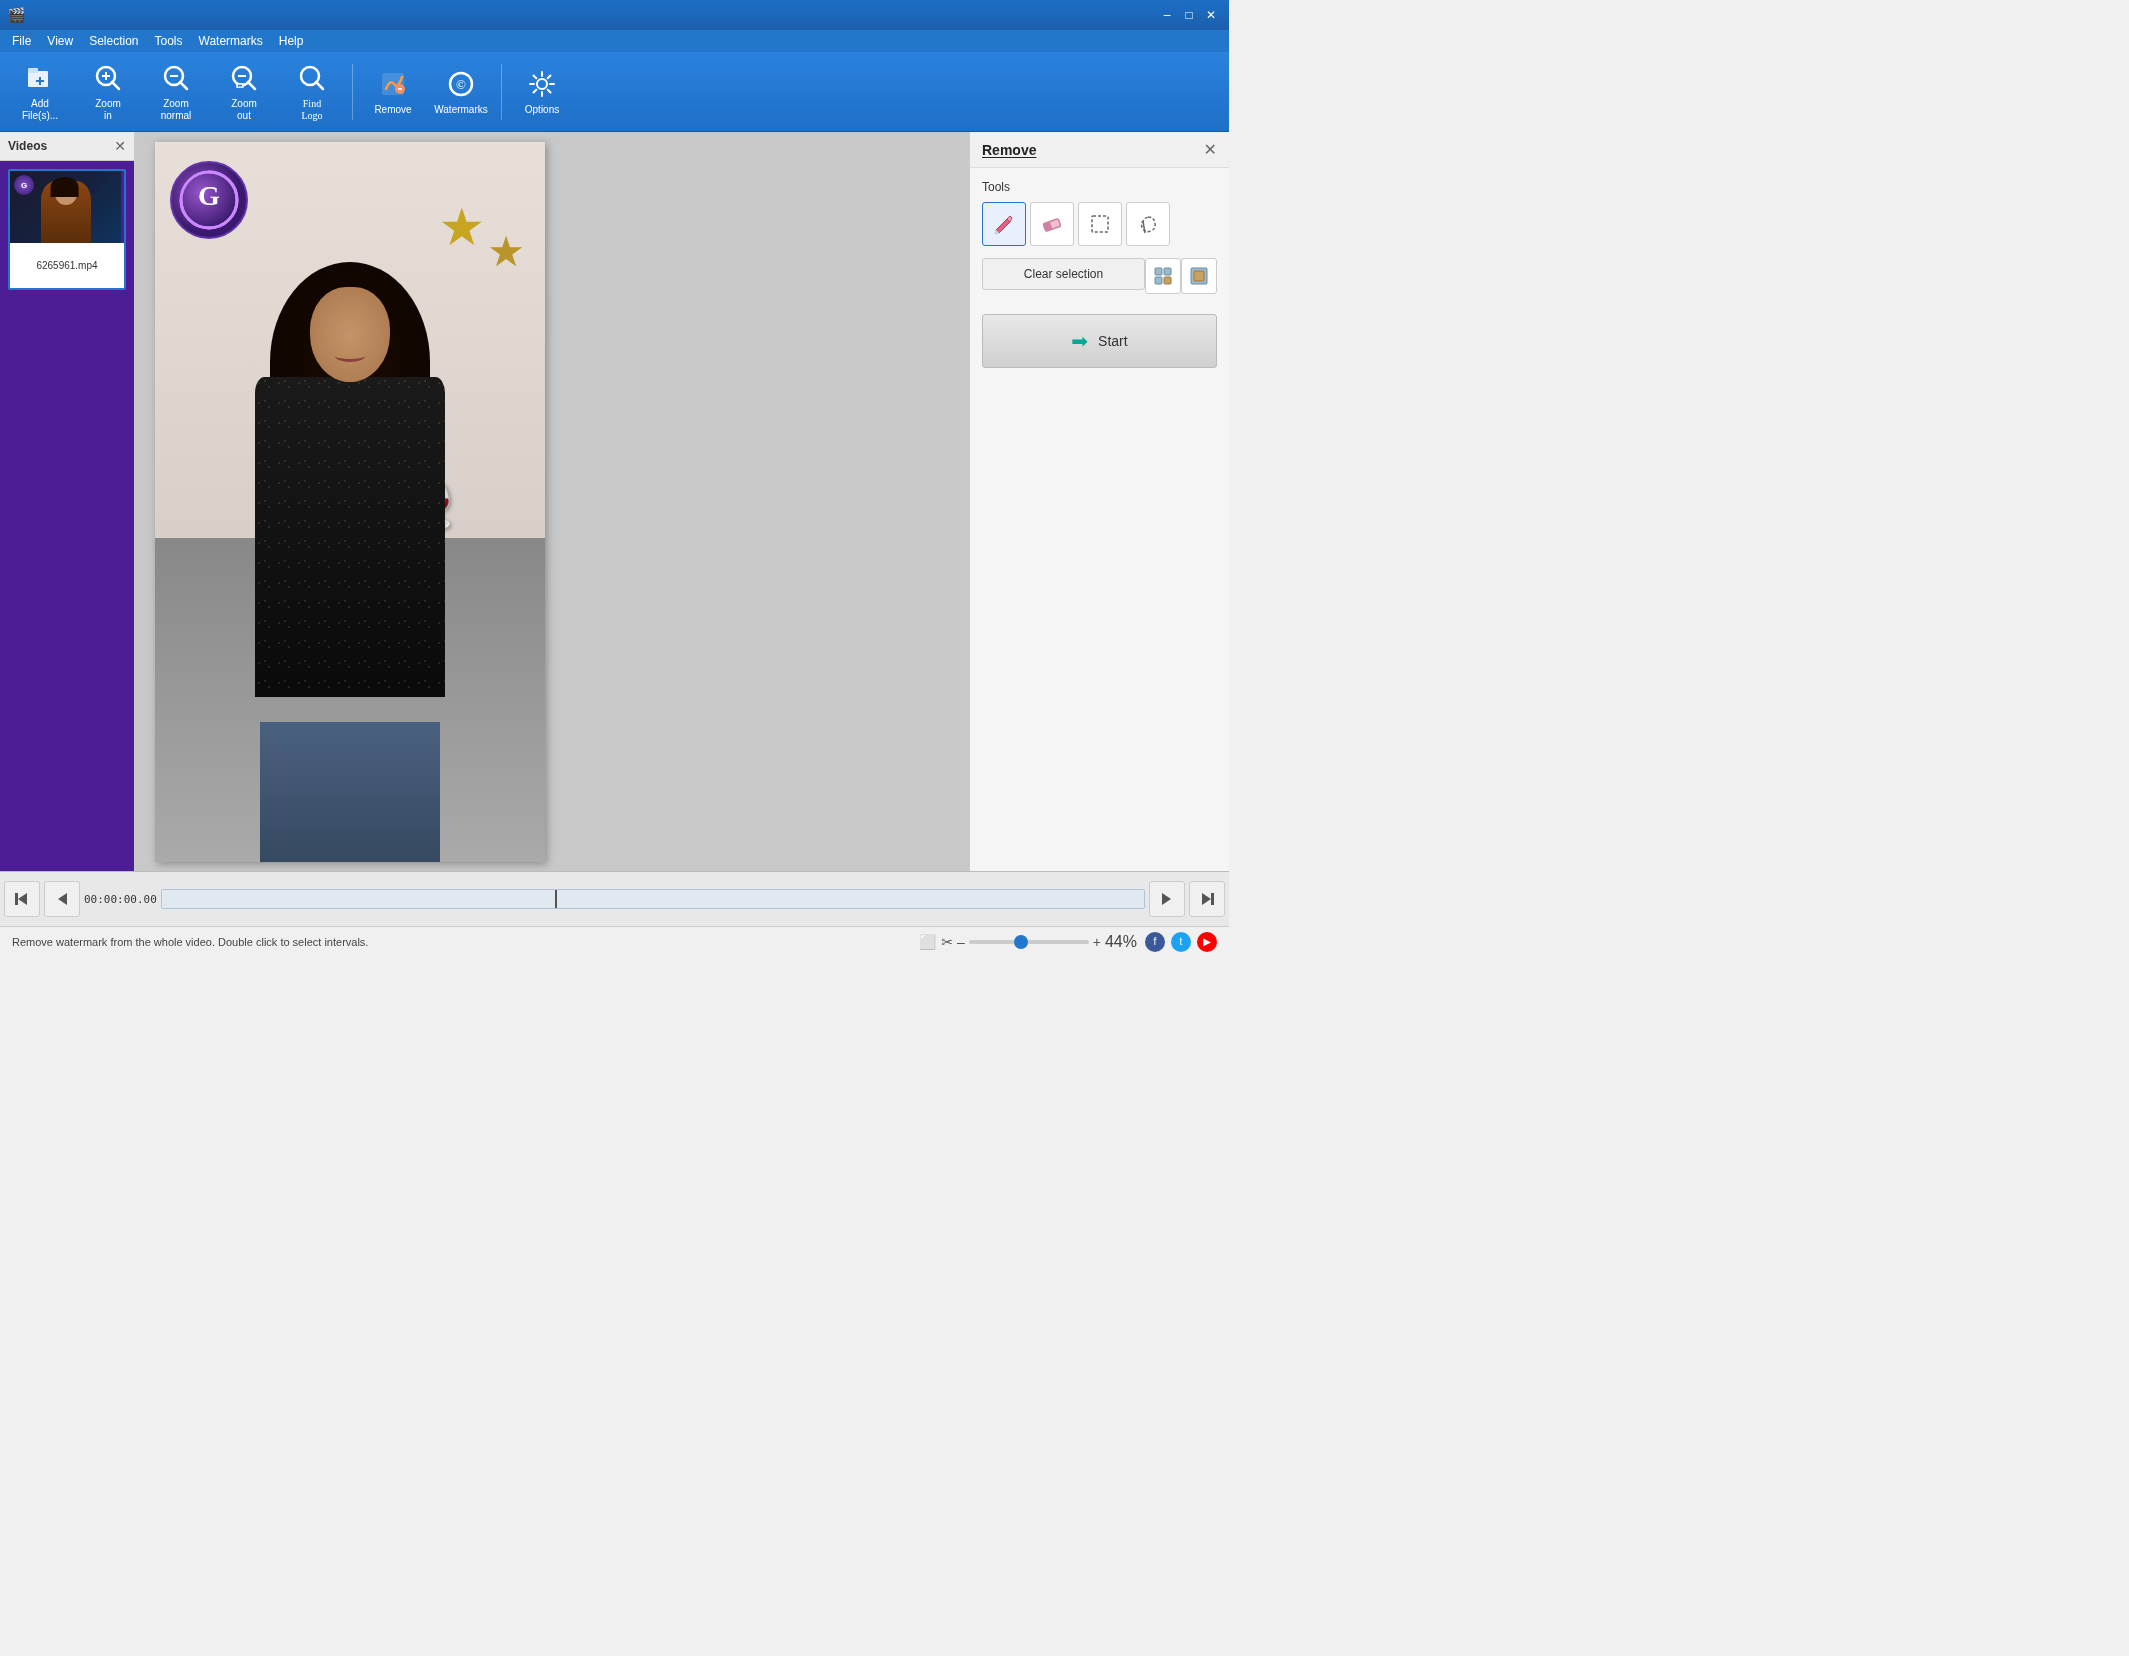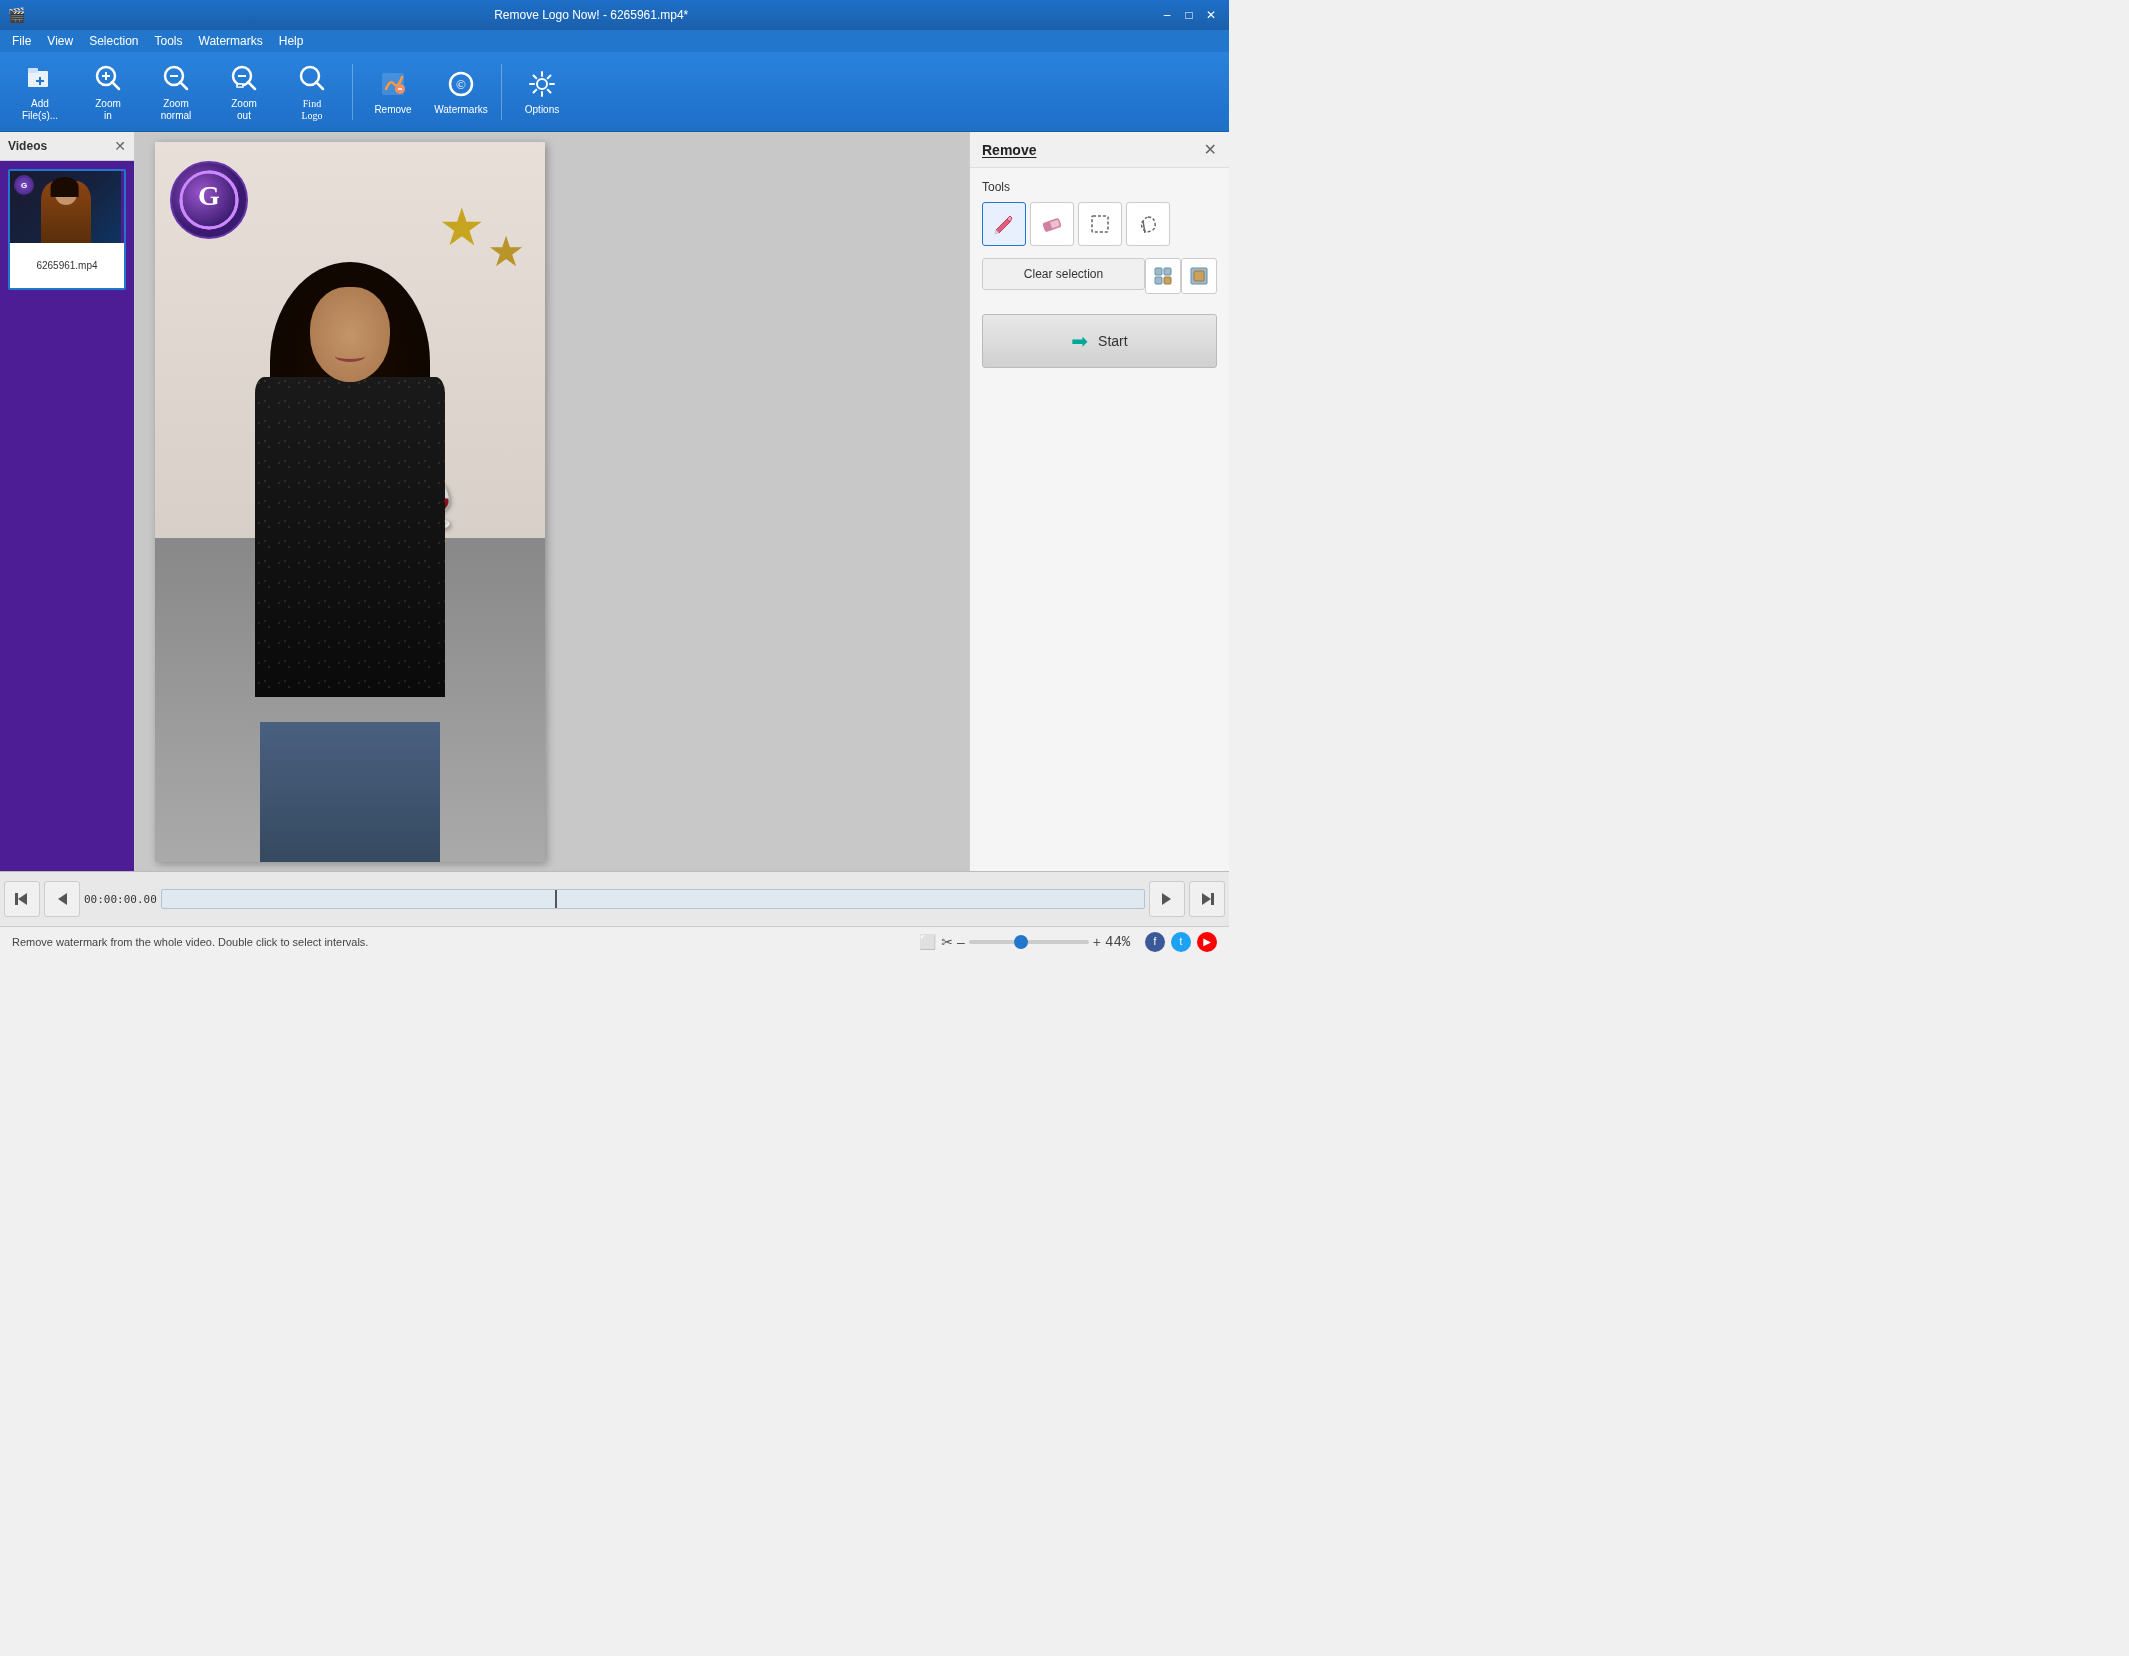--- a/index.html
+++ b/index.html
@@ -477,21 +477,20 @@
       right: 20px;
       font-size: 42px;
       color: #b8942a;
     }
   </style>
 </head>
 <body>
 
 <div id="titlebar">
   <div style="font-size:14px;">🎬</div>
-  <div class="title">Remove Logo Now! - 6265961.mp4*</div>
   <div class="win-controls">
     <button class="win-btn">–</button>
     <button class="win-btn">□</button>
     <button class="win-btn close">✕</button>
   </div>
 </div>
 
 <div id="menubar">
   <div class="menu-item">File</div>
   <div class="menu-item">View</div>
@@ -753,21 +752,21 @@
   <div class="status-right">
 
     <div style="display:flex;align-items:center;gap:4px;">
       <button style="background:none;border:none;cursor:pointer;font-size:14px;color:#555;">⬜</button>
       <button style="background:none;border:none;cursor:pointer;font-size:14px;color:#555;">✂</button>
       <button style="background:none;border:none;cursor:pointer;font-size:14px;color:#555;">–</button>
       <div class="zoom-slider">
         <div class="zoom-thumb"></div>
       </div>
       <button style="background:none;border:none;cursor:pointer;font-size:14px;color:#555;">+</button>
-      <span style="font-size:14px;color:#444;min-width:32px;font-family:Liberation Mono, monospace;">44%</span>
+      <span style="font-size:16px;color:#444;min-width:32px;">44%</span>
     </div>
 
     <div class="social-icons">
       <div class="soc-icon" style="background:#3b5998;">f</div>
       <div class="soc-icon" style="background:#1da1f2;">t</div>
       <div class="soc-icon" style="background:#ff0000;">▶</div>
     </div>
   </div>
 </div>
 

